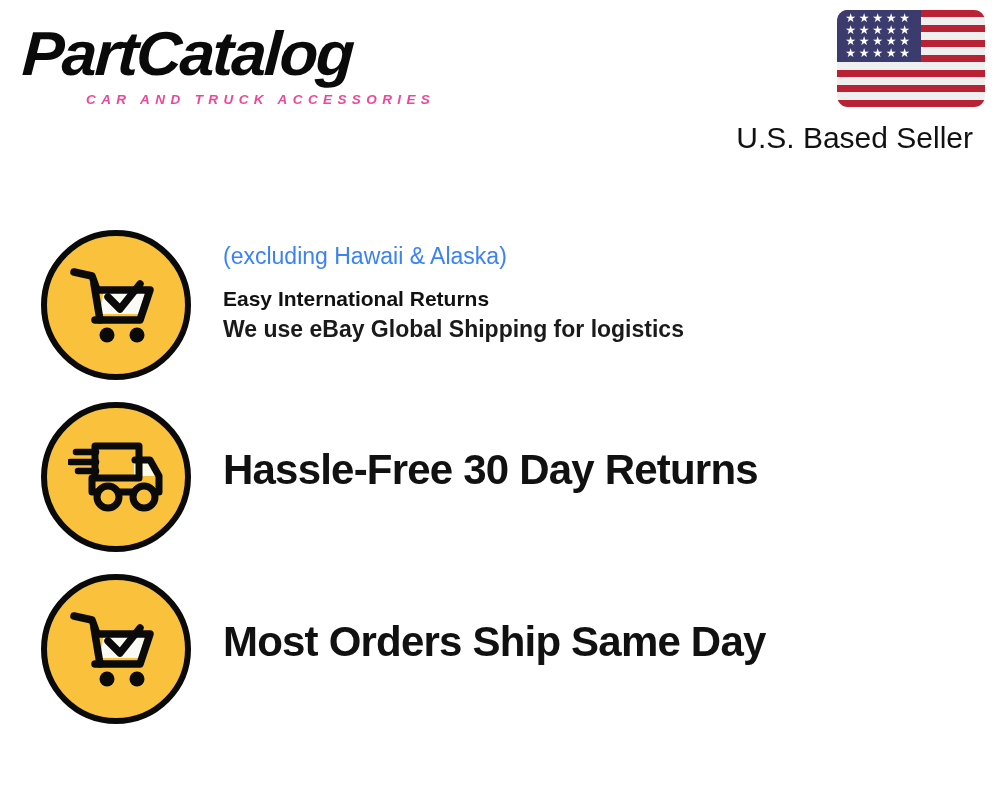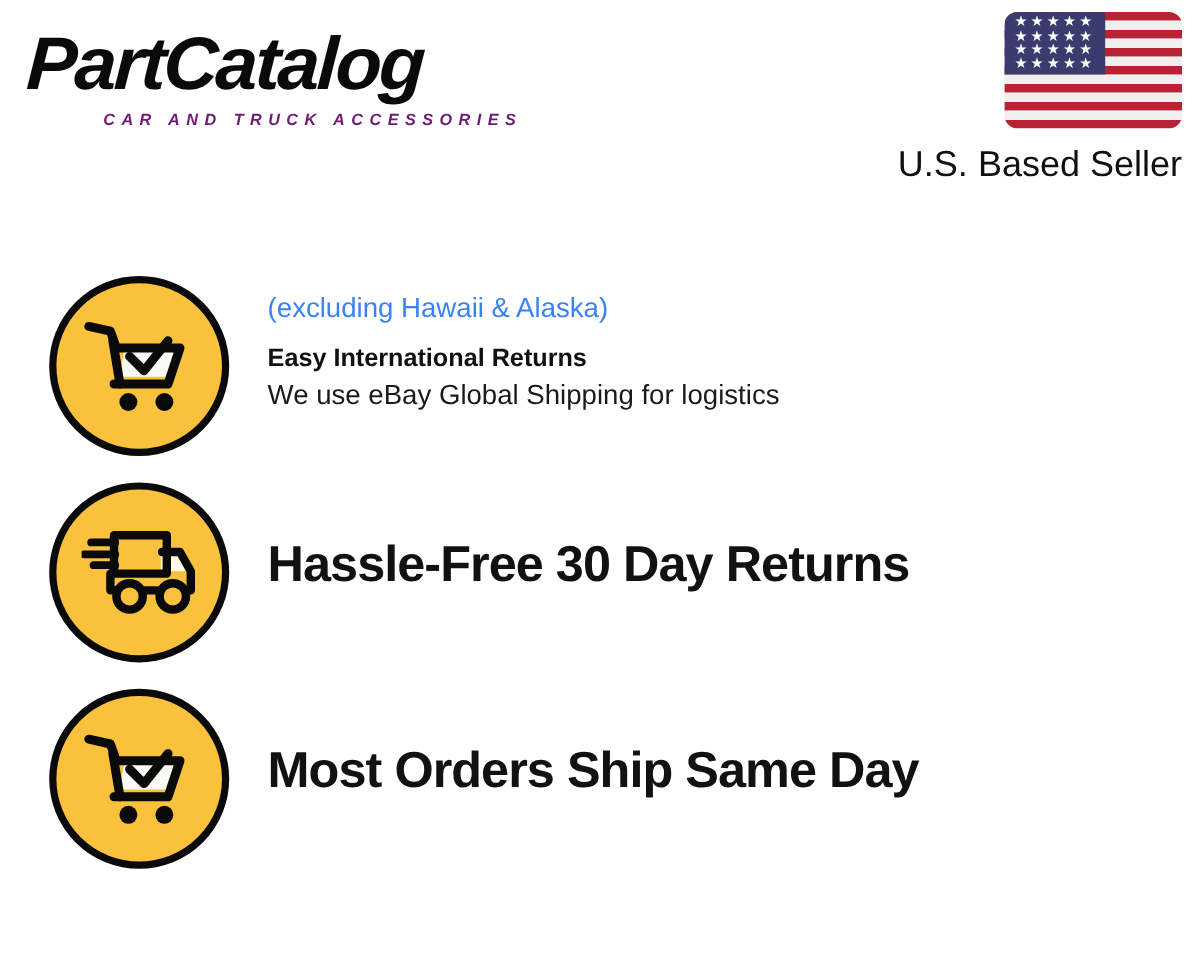--- a/index.html
+++ b/index.html
@@ -47,21 +47,21 @@
   #brand-tagline {
     display: block;
     position: absolute;
     left: 62px;
     top: 70px;
     font-family: "Liberation Sans", sans-serif;
     font-weight: bold;
     font-style: italic;
     font-size: 13.5px;
     letter-spacing: 5.4px;
-    color: #701a75;
+    color: #ec4899;
     white-space: nowrap;
   }
 
   
   #flag-block {
     position: absolute;
     right: 15px;
     top: 10px;
     width: 148px;
     text-align: right;
@@ -108,21 +108,21 @@
   #seller-label {
     display: block;
     margin-top: 7px;
     font-family: "Liberation Sans", sans-serif;
     font-size: 30px;
     font-weight: normal;
     line-height: 34px;
     color: #111111;
     white-space: nowrap;
     position: absolute;
-    right: 0;
+    right: 12px;
     top: 104px;
   }
 
   
   #features {
     position: absolute;
     left: 0;
     top: 230px;
     width: 1000px;
   }
@@ -184,21 +184,21 @@
     line-height: 28px;
     font-weight: bold;
     color: #111111;
     margin-top: 14px;
     white-space: nowrap;
   }
   .feature-sub-last {
     font-family: "Liberation Sans", sans-serif;
     font-size: 23px;
     line-height: 30px;
-    font-weight: normal;
+    font-weight: bold;
     color: #1a1a1a;
     margin-top: 1px;
     white-space: nowrap;
   }
   .row-centered .feature-text {
     padding-top: 44px;
   }
 </style>
 </head>
 <body>

